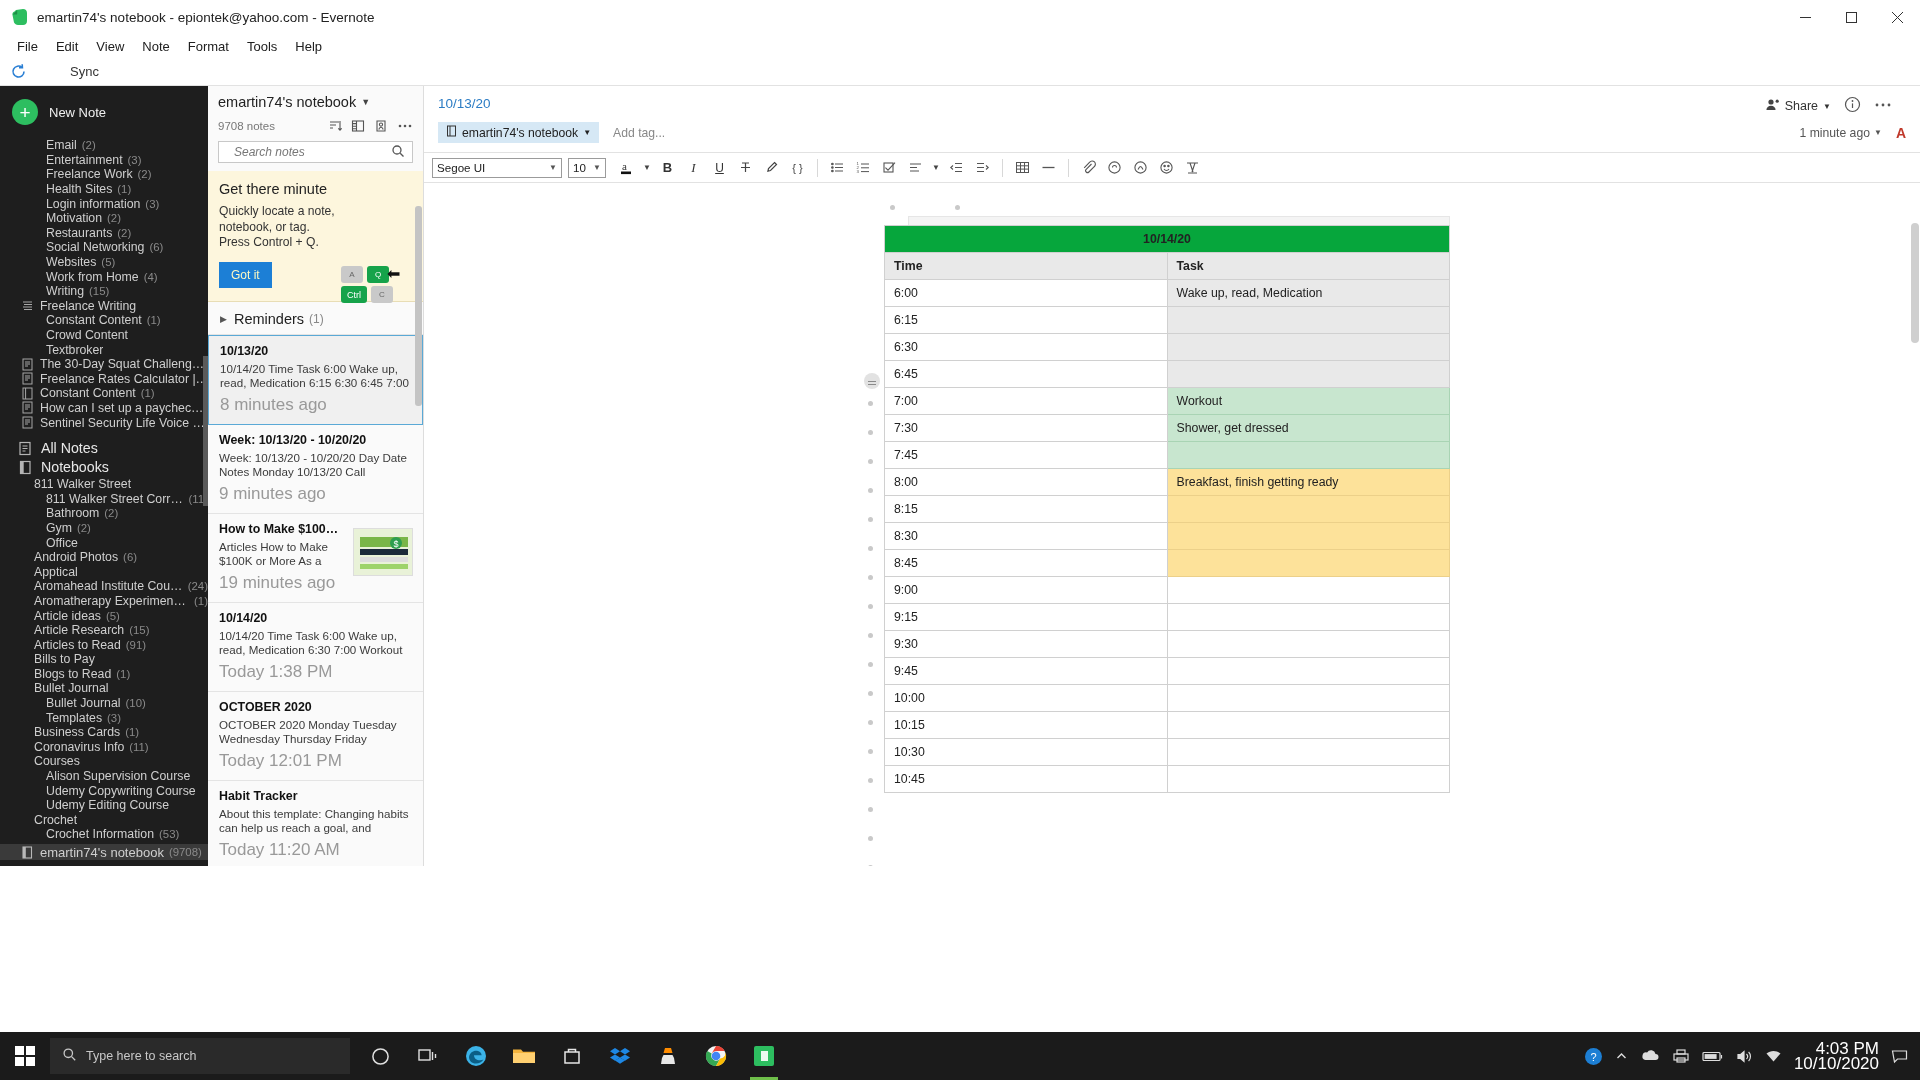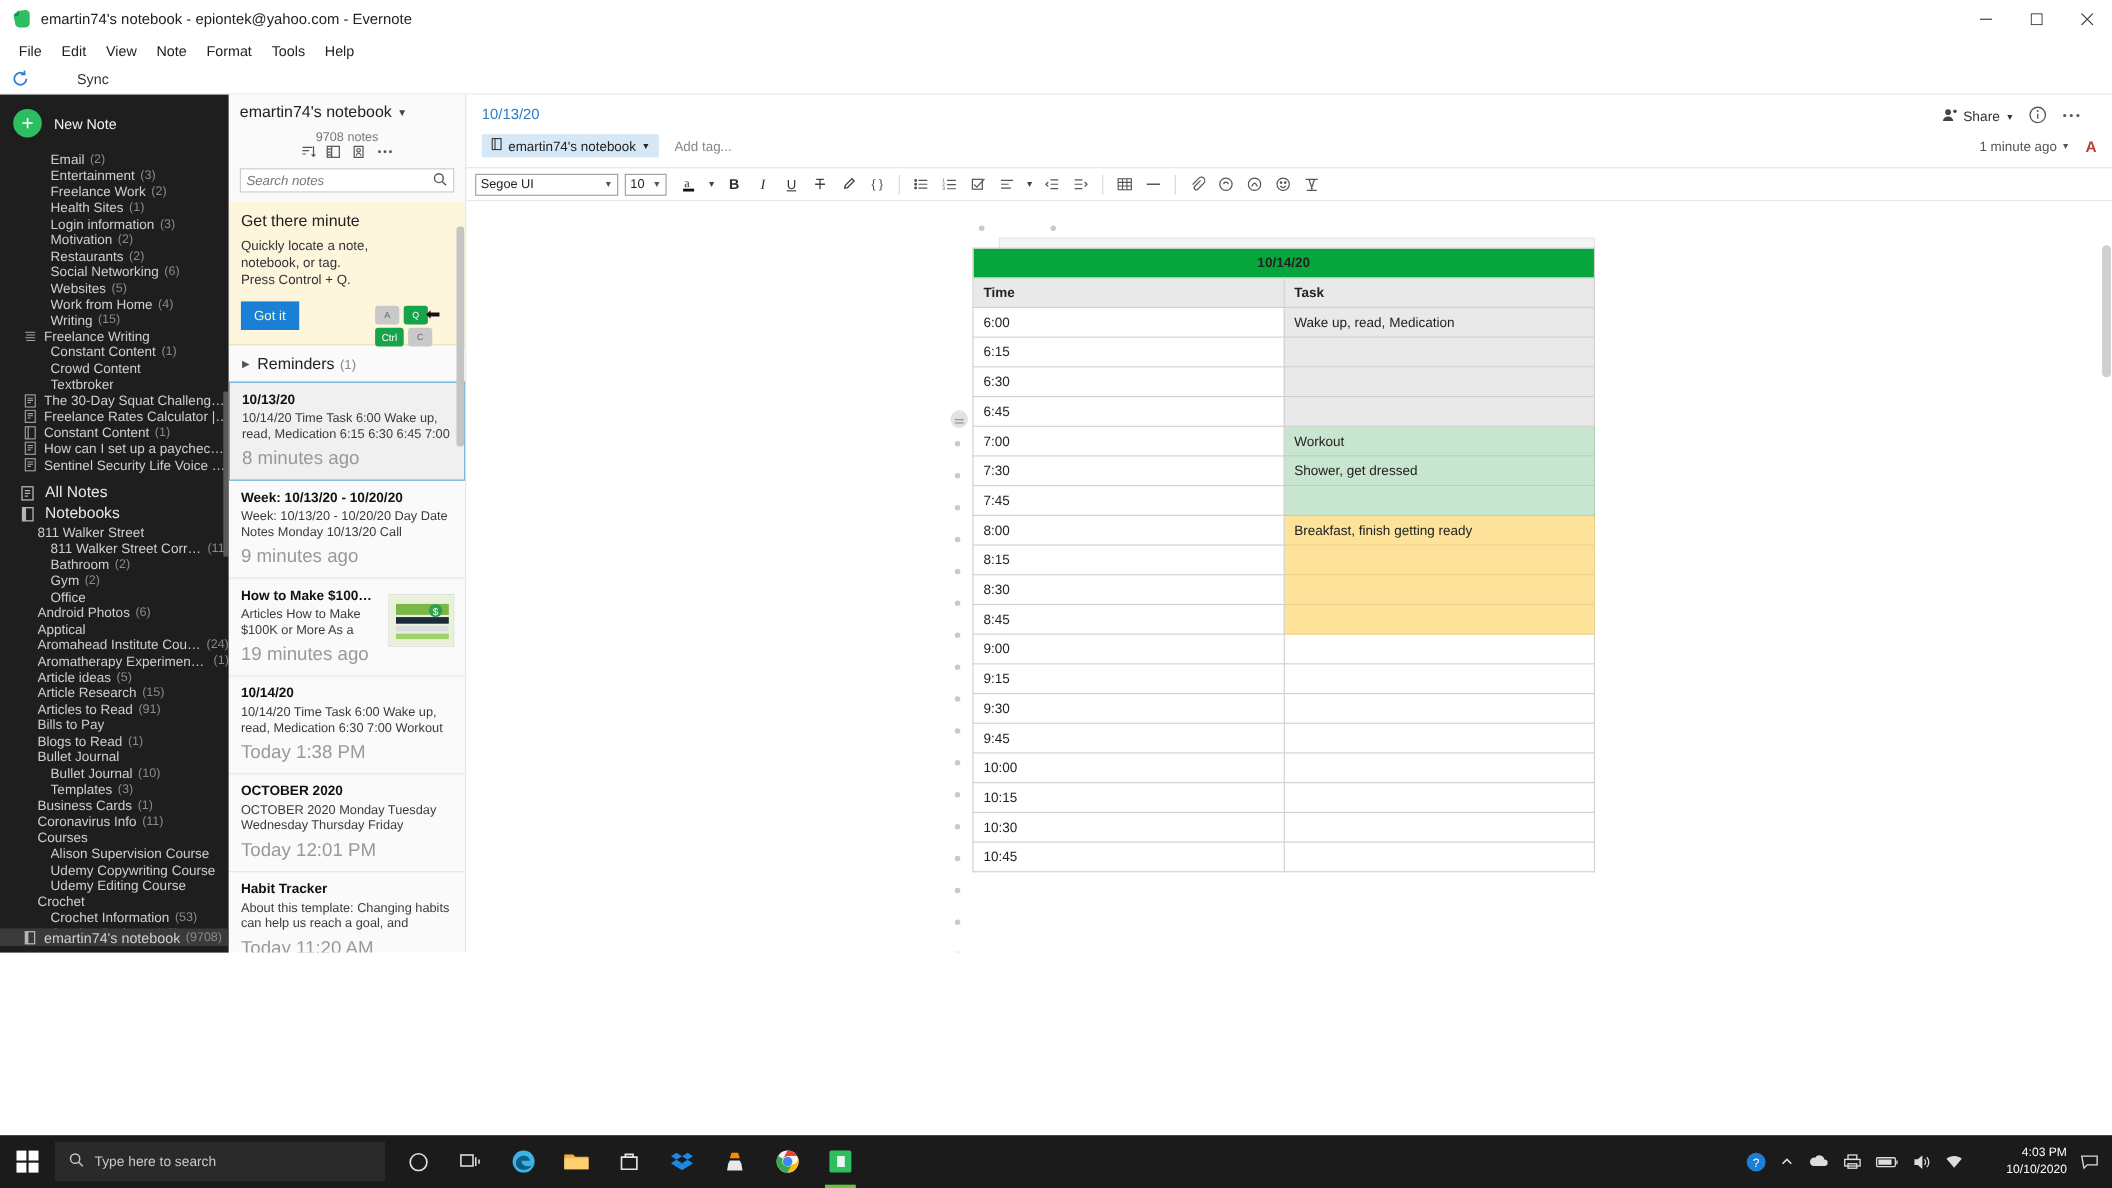--- a/index.html
+++ b/index.html
@@ -65,27 +65,27 @@
 
   
   .notelist {
     width: 216px; background: #fafafa; border-right: 1px solid #dddddd;
     flex-shrink: 0; position: relative; overflow: hidden;
   }
   .nl-header { padding: 8px 10px 0 10px; }
   .nl-title { font-size: 14.5px; color: #222; display: flex; align-items: center; }
   .nl-caret { margin-left: 5px; font-size: 9px; color: #444; }
   .nl-sub { display: flex; align-items: center; justify-content: space-between;
-            margin-top: 9px; flex-direction: column; }
+            margin-top: 9px; }
   .nl-count { font-size: 11.5px; color: #777; }
   .nl-tools { display: flex; align-items: center; gap: 9px; color: #555; }
   .nl-tools svg { display: block; }
   .nl-search {
     margin: 8px 10px 0 10px; height: 22px; border: 1px solid #c8c8c8; background: #fff;
-    display: flex; align-items: center; padding: 0 5px;
+    display: flex; align-items: center; padding: 0 15px;
   }
   .nl-search input {
     border: none; outline: none; flex: 1; font-size: 12px; font-style: italic;
     color: #555; font-family: "Liberation Sans", sans-serif; background: transparent;
   }
   .nl-search input::placeholder { color: #777; font-style: italic; }
 
   .tipbox { background: #fdf6dd; border-bottom: 1px solid #e8ddb5; padding: 10px 11px 13px 11px;
             margin-top: 8px; position: relative; }
   .tip-title { font-size: 14.5px; color: #222; margin-bottom: 7px; }
@@ -190,21 +190,21 @@
   .start { width: 50px; height: 48px; display: flex; align-items: center; justify-content: center; }
   .tb-search { width: 300px; height: 36px; background: #2a2a2a; display: flex; align-items: center;
                padding: 0 12px; gap: 9px; color: #c8c8c8; font-size: 12.5px; }
   .tb-apps { display: flex; align-items: center; gap: 0; margin-left: 6px; }
   .tb-app { width: 48px; height: 48px; display: flex; align-items: center; justify-content: center;
             position: relative; }
   .tb-app.active::after { content:''; position: absolute; bottom: 0; left: 10px; right: 10px;
                           height: 3px; background: #6fbf4a; }
   .tray { margin-left: auto; display: flex; align-items: center; gap: 12px; padding-right: 12px;
           color: #e4e4e4; font-size: 11.5px; }
-  .clock { text-align: right; line-height: 15px; font-size: 11px; color: #fff; margin-left: 27px; }
+  .clock { text-align: right; line-height: 15px; font-size: 17px; color: #fff; }
   .tray-ic { display: flex; align-items: center; justify-content: center; }
 </style>
 </head>
 <body>
 
 <div class="titlebar">
   <span class="tb-logo">
     <svg width="22" height="22" viewBox="0 0 22 22">
       <path d="M7 4 L14 3 C16.5 3 18 4.5 18 7 L18 15 C18 17.5 16.5 19 14 19 L9 19 C7 19 6 18 5 16.5 L3.5 9 C3.2 7.5 4 6 5.5 5.6 Z" fill="#2dbe60"></path>
       <path d="M3.6 8.6 L7.4 8.6 C8.2 8.6 8.2 7.8 8.2 7.8 L8.2 4.2 Z" fill="#1f8f47"></path>

